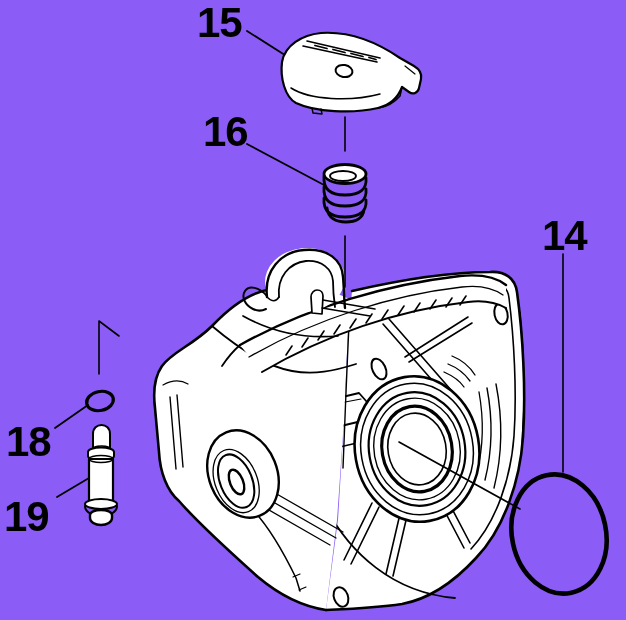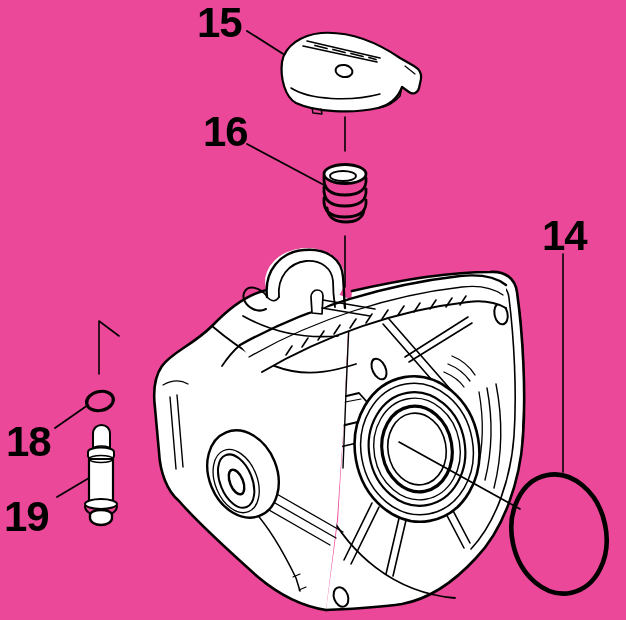--- a/index.html
+++ b/index.html
@@ -1,17 +1,17 @@
 <!DOCTYPE html>
 <html><head>
 <meta charset="utf-8">
 <style>
   html,body{margin:0;padding:0;background:#ffffff;}
   .stage{
-    position:relative;width:626px;height:620px;background:#ec4899;overflow:hidden;
+    position:relative;width:626px;height:620px;background:#8b5cf6;overflow:hidden;
     font-family:"Liberation Sans",sans-serif;
   }
   svg{position:absolute;left:0;top:0;}
   .ln{fill:none;stroke:#000;stroke-linecap:round;stroke-linejoin:round;}
   .fw{fill:#ffffff;stroke:#000;stroke-linejoin:round;}
   .fo{fill:#ffffff;stroke:none;}
   text.callout{font-weight:700;font-size:42px;fill:#000;letter-spacing:-1px;}
 </style>
 </head>
 <body>

